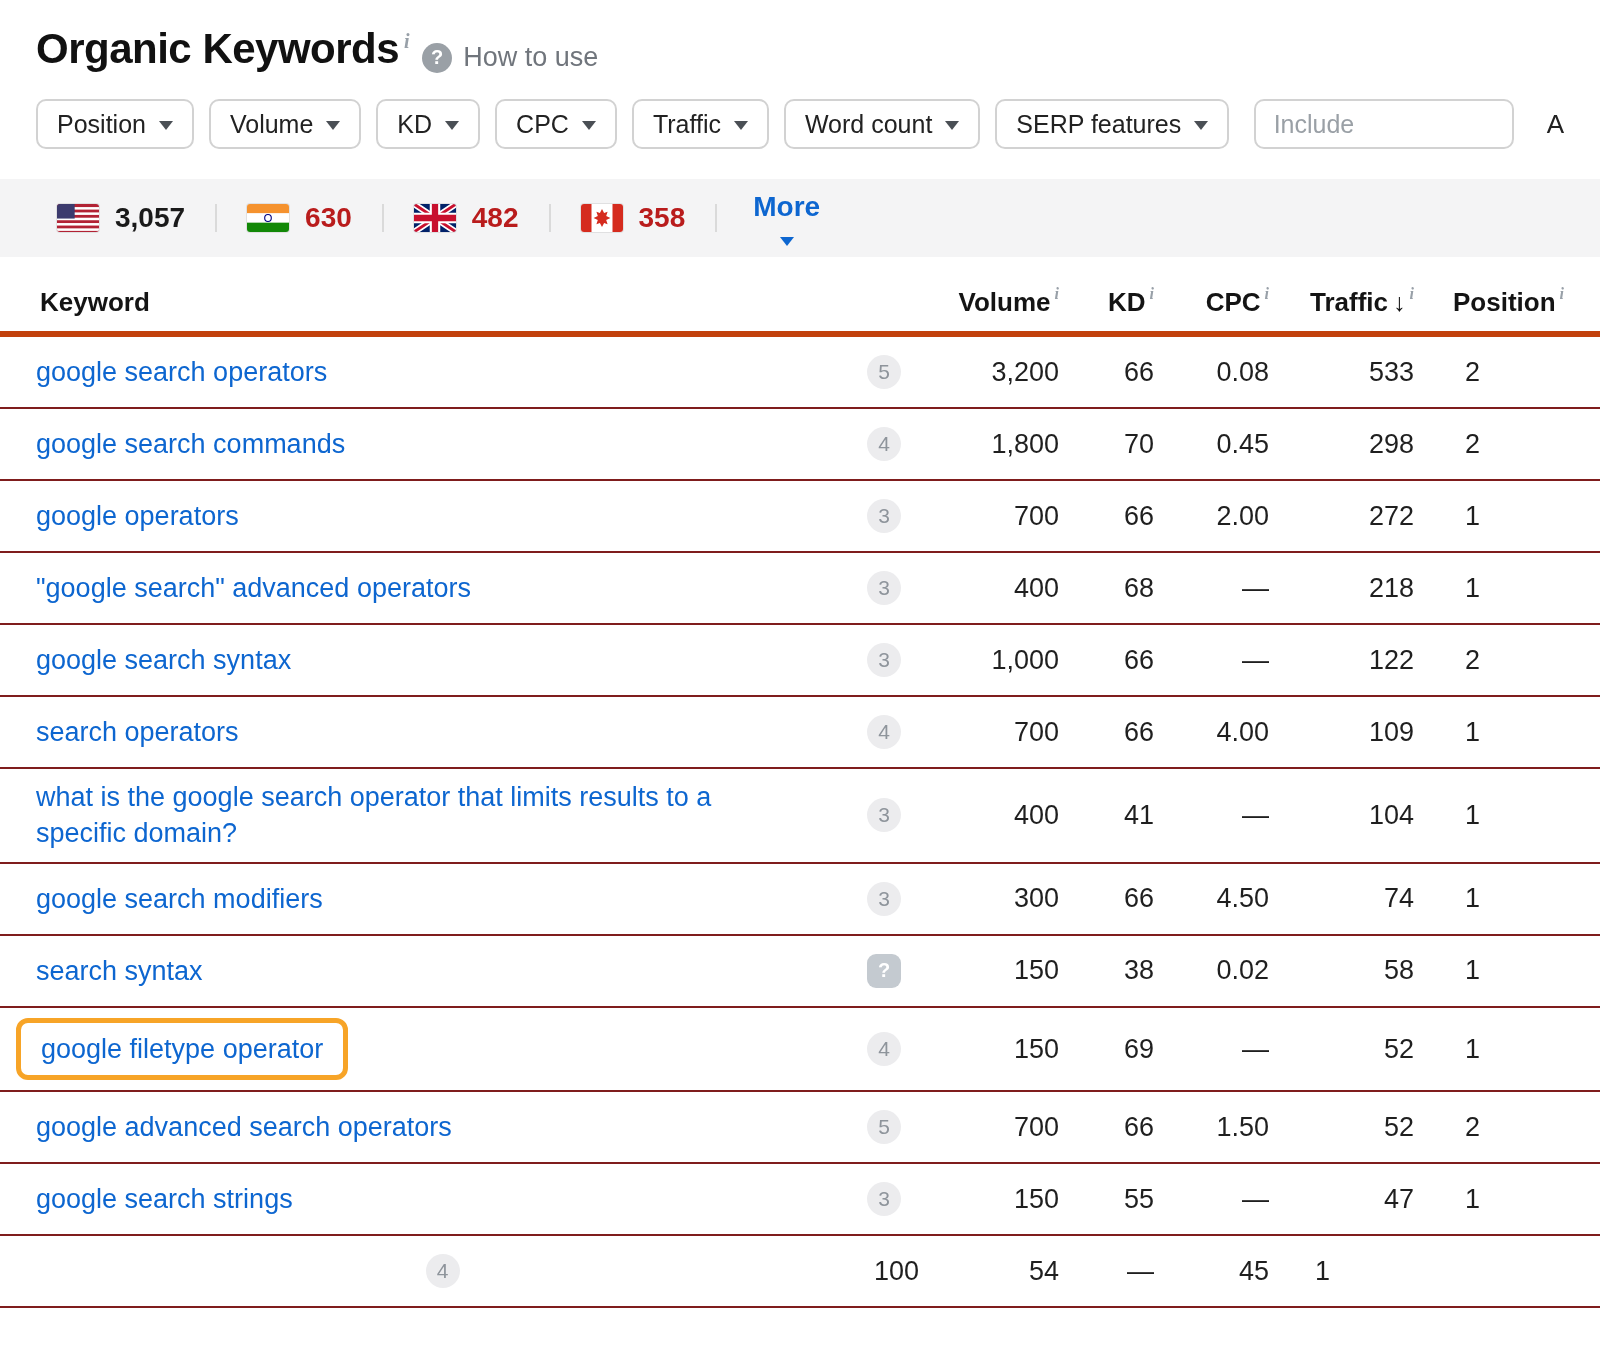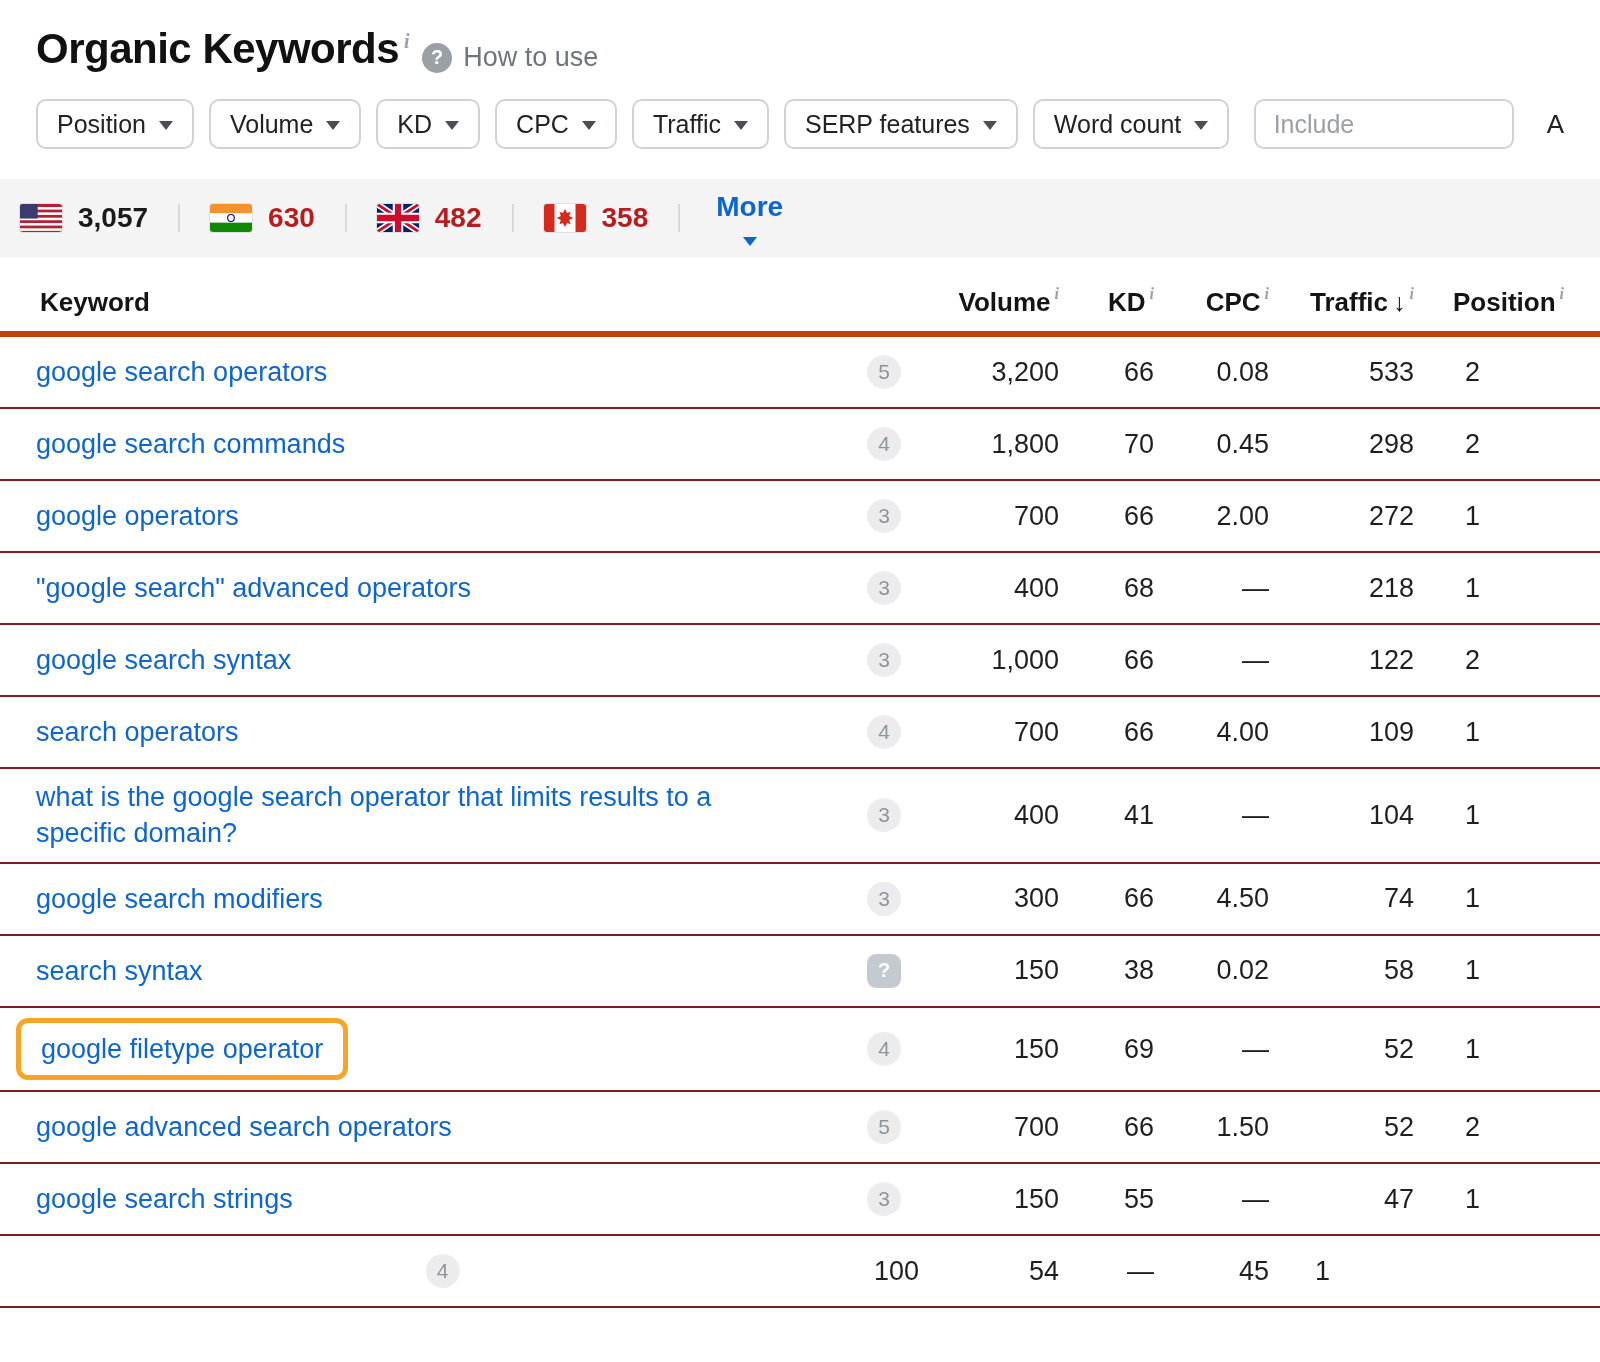--- a/index.html
+++ b/index.html
@@ -47,21 +47,21 @@
     height: 50px; width: 260px; margin-left: auto; flex: none;
     border: 2px solid #d2d2d2; border-radius: 10px; padding: 8px 18px;
     font-size: 25px; font-family: inherit; color: #222; outline: none;
   }
   .include-input::placeholder { color: #9aa0a6; }
   .clip-a { font-size: 26px; color: #222; margin-left: 18px; flex: none; }
 
   
   .country-bar {
     margin-top: 30px; height: 78px; background: #f4f4f5;
-    display: flex; align-items: center; padding: 0 20px;
+    display: flex; align-items: center; padding: 0 57px;
   }
   .country-tab { display: flex; align-items: center; gap: 16px; margin-right: 30px; cursor: pointer; }
   .flag { width: 42px; height: 28px; border-radius: 3px; box-shadow: 0 0 0 1px rgba(0,0,0,.08); flex: none; }
   .country-count { font-size: 28px; font-weight: 700; color: #b91c1c; }
   .country-tab.active .country-count { color: #1a1a1a; }
   .tab-sep { width: 2px; height: 28px; background: #dadada; margin-right: 30px; flex: none; }
   .more-link { display: flex; align-items: center; gap: 11px; color: #0d66d0; font-size: 28px; font-weight: 700; margin-left: 6px; cursor: pointer; flex-direction: column; }
 
   
   .table { margin-top: 16px; }
@@ -134,26 +134,26 @@
     <span>CPC</span>
     <span class="caret"></span>
   </button>
 
   <button class="filter-btn">
     <span>Traffic</span>
     <span class="caret"></span>
   </button>
 
   <button class="filter-btn">
+    <span>Word count</span>
+    <span class="caret"></span>
+  </button>
+
+  <button class="filter-btn">
     <span>SERP features</span>
-    <span class="caret"></span>
-  </button>
-
-  <button class="filter-btn">
-    <span>Word count</span>
     <span class="caret"></span>
   </button>
 <input class="include-input" placeholder="Include" style="">
       <span class="clip-a">A</span>
     </div>
   </div>
 
   <div class="country-bar">
     <div class="country-tab active">
       <svg class="flag" viewBox="0 0 19 10" preserveAspectRatio="none">

